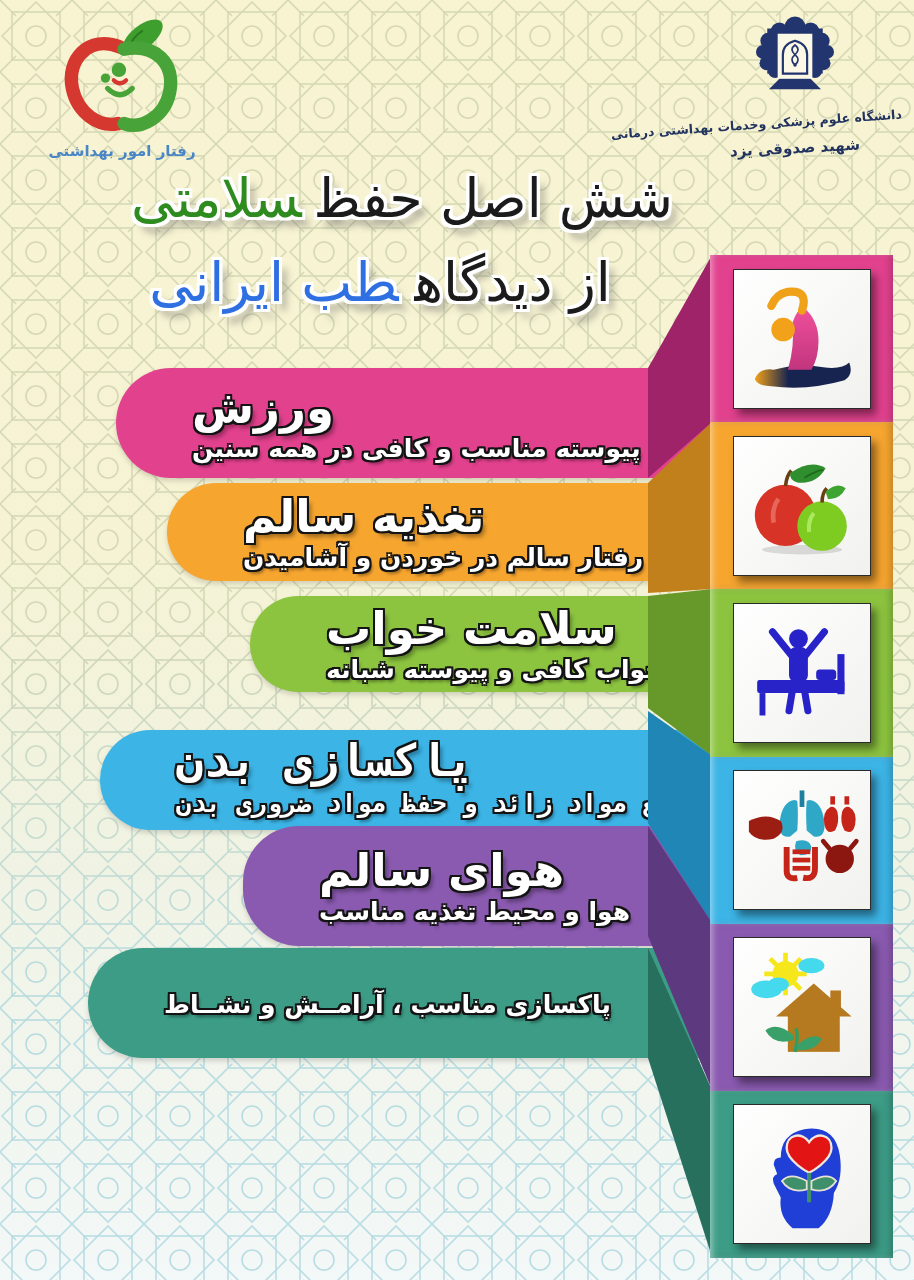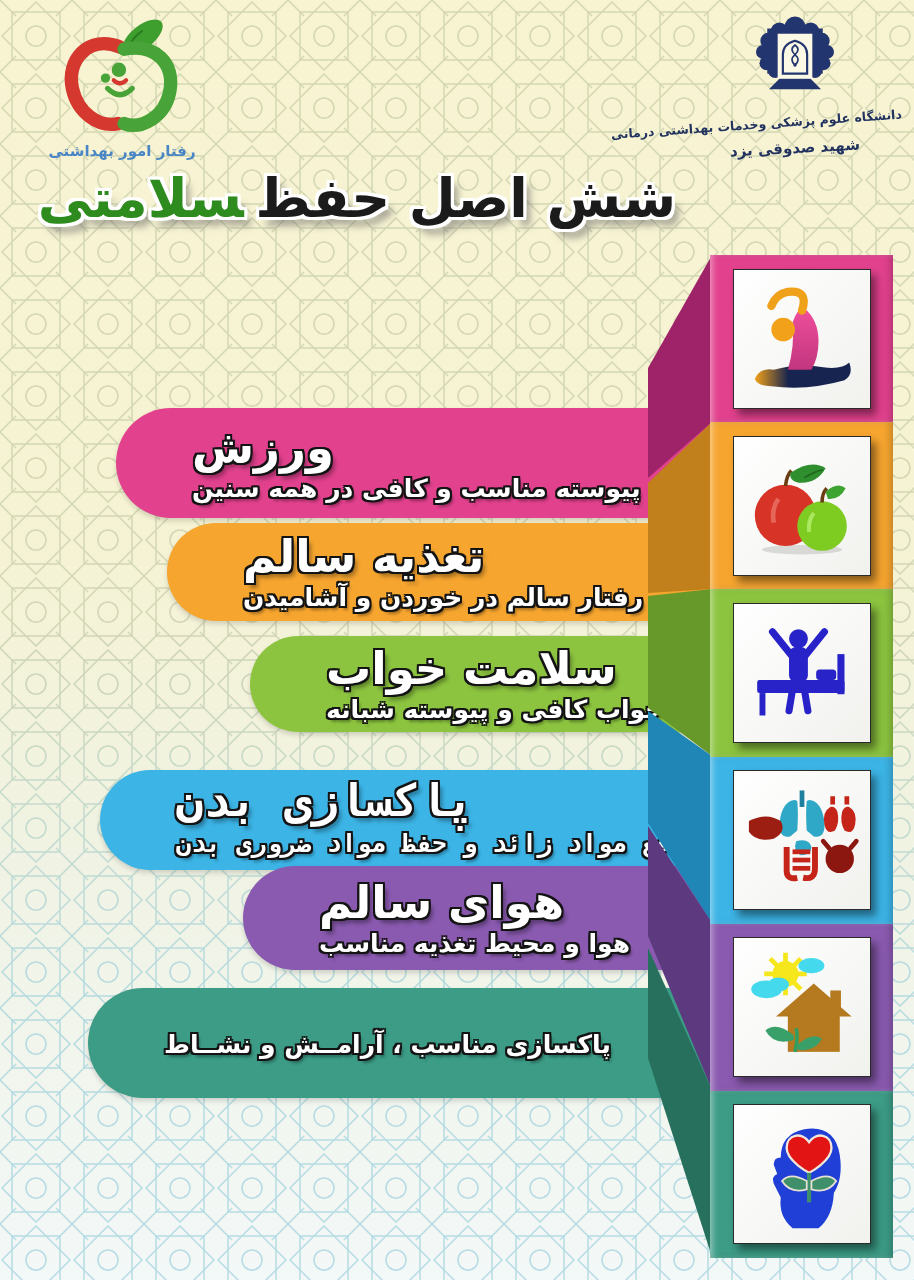--- a/index.html
+++ b/index.html
@@ -20,32 +20,32 @@
   }
   
   .logo-left{position:absolute;top:14px;left:38px;width:168px;text-align:center;direction:rtl;}
   .logo-left .caption{font-size:15px;font-weight:bold;margin-top:2px;}
   .logo-right{position:absolute;top:10px;left:688px;width:214px;text-align:center;}
   .logo-right .l1{font-size:12.5px;font-weight:bold;transform:rotate(-4deg);margin-top:4px;white-space:nowrap;}
   .logo-right .l2{font-size:15px;font-weight:bold;transform:rotate(-3deg);margin-top:10px;}
   
   .main-title{position:absolute;top:168px;left:128px;width:548px;text-align:center;z-index:2;}
   .title-line{
-    font-size:54px;font-weight:bold;line-height:1.15;white-space:nowrap;
+    font-size:54px;font-weight:normal;line-height:1.15;white-space:nowrap;
     text-shadow:3px 0 0 #fff,-3px 0 0 #fff,0 3px 0 #fff,0 -3px 0 #fff,
       3px 3px 0 #fff,-3px -3px 0 #fff,3px -3px 0 #fff,-3px 3px 0 #fff,
       7px 9px 7px rgba(90,90,90,.5);
   }
   .title-line.l2{margin-top:22px;transform:translateX(-22px);}
   .t-first{margin-left:16px;}
   
   .bar{
     position:absolute;z-index:3;border-radius:56px 0 0 56px;
     display:flex;flex-direction:column;justify-content:center;align-items:flex-start;
-    padding-left:0;padding-right:0;box-shadow:0 3px 5px rgba(0,0,0,.15);margin-top:40px;
+    padding-left:0;padding-right:0;box-shadow:0 3px 5px rgba(0,0,0,.15);
   }
   .bar-inner{width:100%;text-align:left;padding-left:76px;box-sizing:border-box;direction:rtl;}
   .bar-title{
     font-size:45px;font-weight:bold;color:#fff;line-height:1.05;
     text-shadow:2px 0 0 #141414,-2px 0 0 #141414,0 2px 0 #141414,0 -2px 0 #141414,
       2px 2px 0 #141414,-2px -2px 0 #141414,2px -2px 0 #141414,-2px 2px 0 #141414,
       4px 5px 4px rgba(0,0,0,.35);
   }
   .bar-sub{
     font-size:25px;font-weight:bold;color:#fff;margin-top:4px;line-height:1.1;white-space:nowrap;
@@ -136,20 +136,21 @@
       <path d="M46,68 V46 Q46,34 60,30 Q74,34 74,46 V68 Z" fill="none" stroke="#23356e" stroke-width="2.5"></path>
       <path d="M60,46 q-7,-6 0,-11 q7,5 0,11 q-7,6 0,12 q7,-6 0,-12" fill="none" stroke="#23356e" stroke-width="2"></path>
       <circle cx="60" cy="58" r="2" fill="#23356e"></circle>
     </svg>
     <div class="l1" style="color: rgb(34, 51, 95);">دانشگاه علوم پزشکی وخدمات بهداشتی درمانی</div>
     <div class="l2" style="color: rgb(34, 51, 95);">شهید صدوقی یزد</div>
   </div>
 
   <div class="main-title">
     <div class="title-line"><span class="t-first" style="color: rgb(27, 27, 27);">شش اصل حفظ</span><span style="color: rgb(46, 139, 30);">سلامتی</span></div>
+    <div class="title-line l2"><span class="t-first" style="color: rgb(27, 27, 27);">از دیدگاه</span><span style="color: rgb(46, 111, 226);">طب ایرانی</span></div>
   </div>
 
   <div class="bar" style="top: 368px; left: 116px; width: 594px; height: 110px; background-color: rgb(226, 65, 142);">
     <div class="bar-inner">
       <div class="bar-title">ورزش</div>
       <div class="bar-sub">پیوسته مناسب و کافی در همه سنین</div>
     </div>
   </div>
   <div class="bar" style="top: 483px; left: 167px; width: 543px; height: 98px; background-color: rgb(246, 165, 47);">
     <div class="bar-inner">
@@ -162,21 +163,21 @@
       <div class="bar-title">سلامت خواب</div>
       <div class="bar-sub">خواب کافی و پیوسته شبانه</div>
     </div>
   </div>
   <div class="bar" style="top: 730px; left: 100px; width: 610px; height: 100px; background-color: rgb(60, 180, 230); font-family: Liberation Mono, monospace;">
     <div class="bar-inner">
       <div class="bar-title">پاکسازی بدن</div>
       <div class="bar-sub">دفع مواد زائد و حفظ مواد ضروری بدن</div>
     </div>
   </div>
-  <div class="bar" style="top: 826px; left: 243px; width: 467px; height: 104px; background-color: rgb(138, 90, 176);">
+  <div class="bar" style="top: 826px; left: 243px; width: 467px; height: 120px; background-color: rgb(138, 90, 176);">
     <div class="bar-inner">
       <div class="bar-title">هوای سالم</div>
       <div class="bar-sub">هوا و محیط تغذیه مناسب</div>
     </div>
   </div>
   <div class="bar" style="top: 948px; left: 88px; width: 622px; height: 110px; background-color: rgb(60, 156, 134);">
     <div class="bar-inner">
       <div class="bar-sub">پاکسازی مناسب ، آرامــش و نشــاط</div>
     </div>
   </div>

